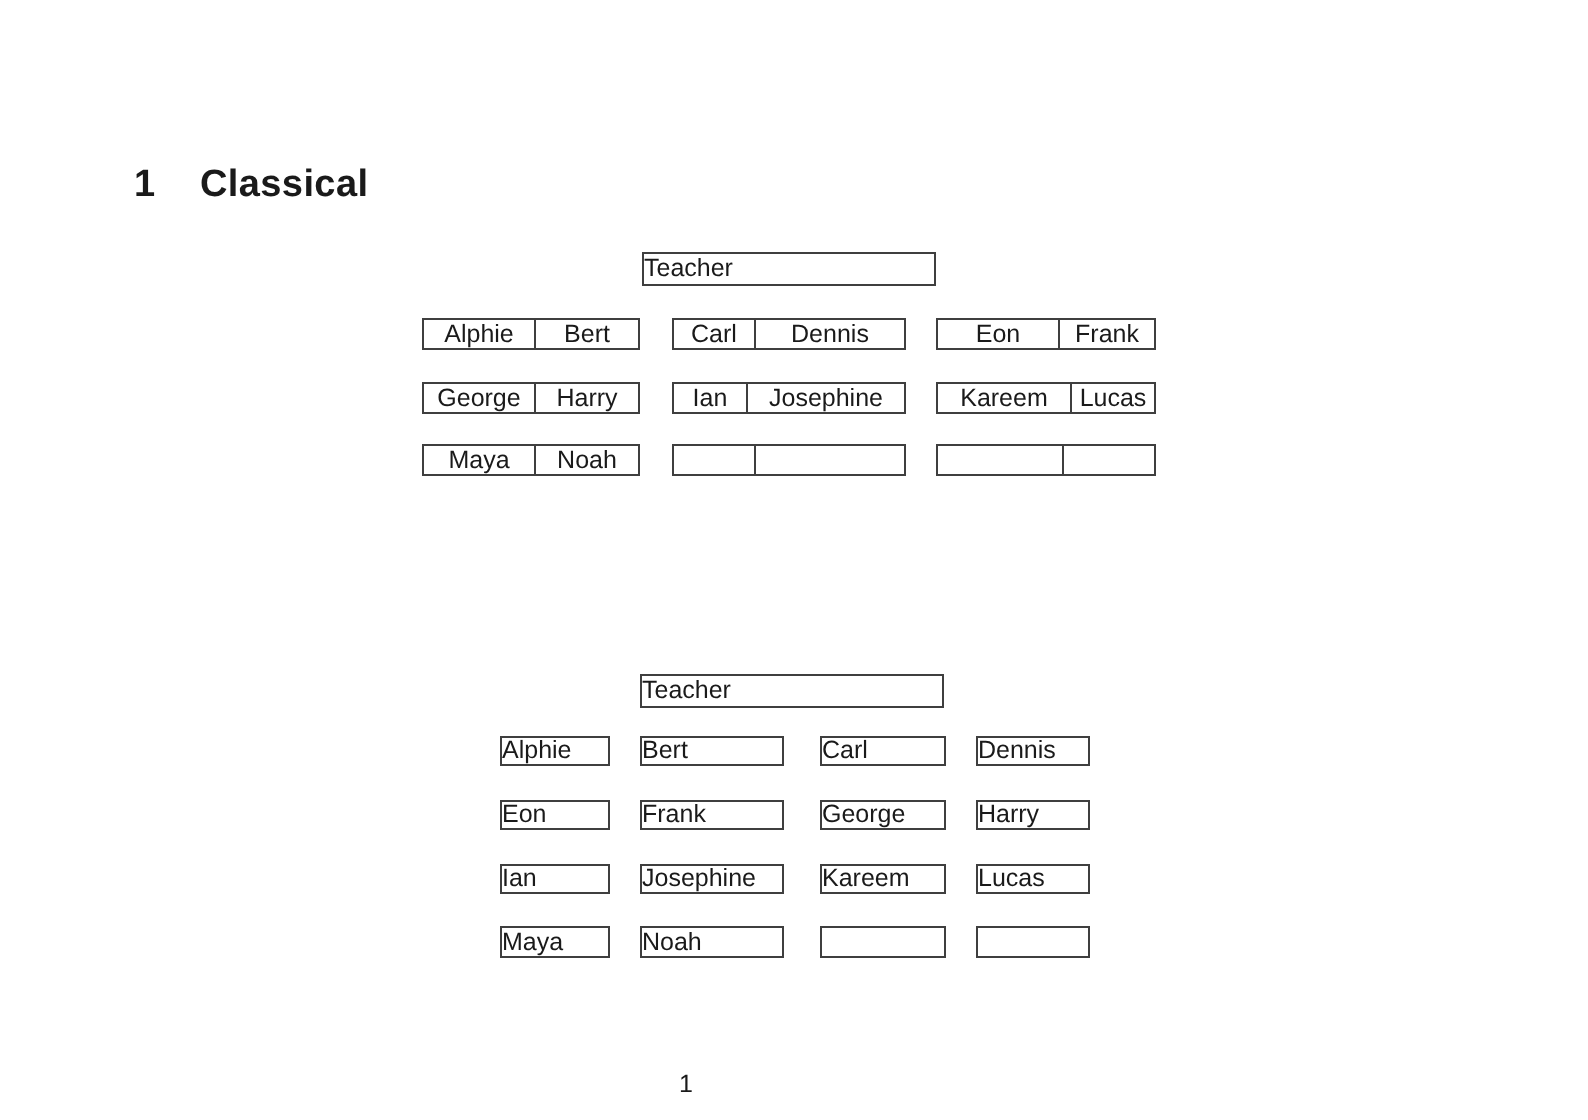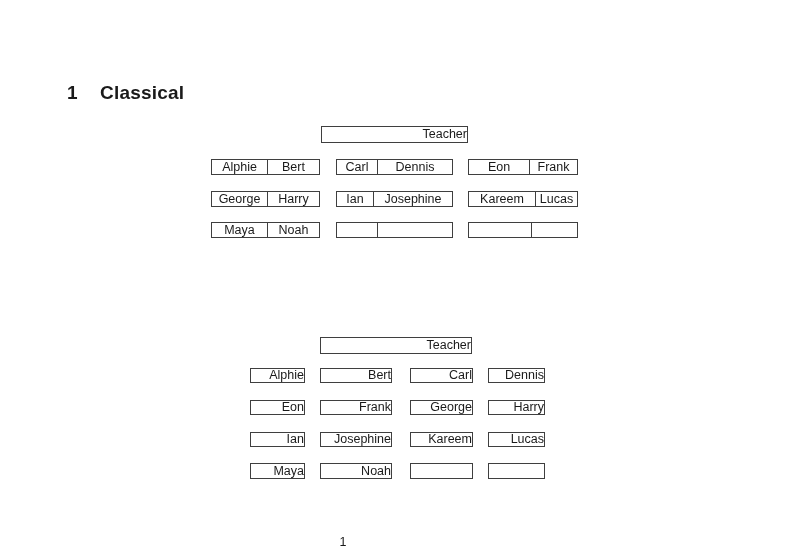--- a/index.html
+++ b/index.html
@@ -26,21 +26,21 @@
     letter-spacing:.2px;
     white-space:nowrap;
   }
   .sec-num{display:inline-block;width:33px;}
   .box{
     position:absolute;
     border:1px solid var(--border);
     background:var(--bg);
     display:flex;
     align-items:center;
-    justify-content:flex-end;
+    justify-content:flex-start;
     font-size:12.5px;
     line-height:1;
     color:var(--text);
   }
   .desk{padding:0;justify-content:stretch;}
   .seat{
     height:100%;
     display:flex;
     align-items:center;
     justify-content:center;

